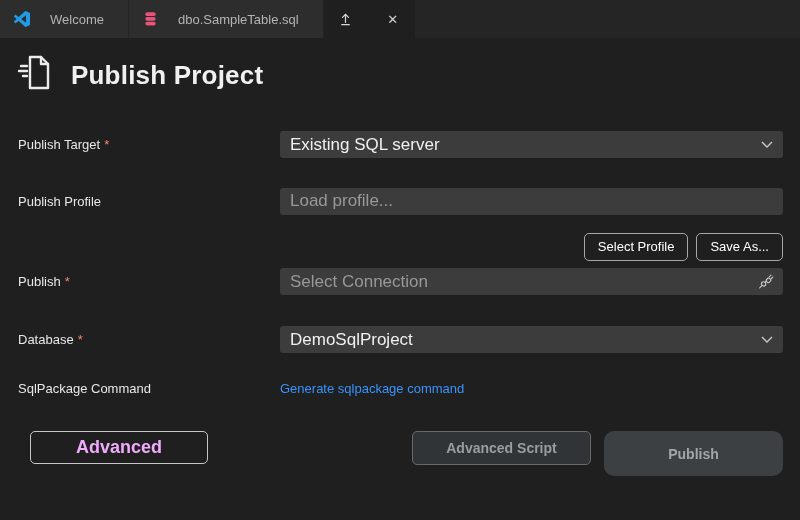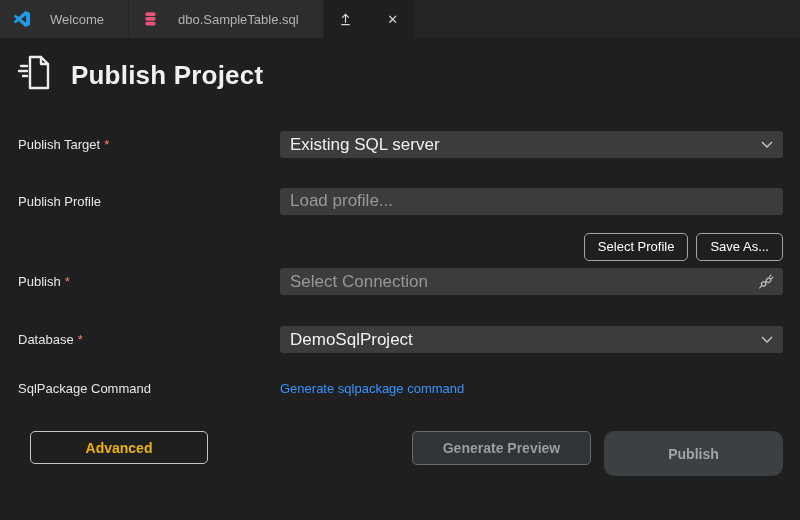--- a/index.html
+++ b/index.html
@@ -63,21 +63,21 @@
     height:28px; padding:0 13px; display:inline-flex; align-items:center; justify-content:center;
     background:transparent; border:1px solid #a6a6a6; border-radius:5px;
     color:#ffffff; font-size:13px; font-family:inherit; cursor:pointer;margin-top:21px;
   }
 
   .link { font-size:13px; color:#3794ff; text-decoration:none; cursor:pointer; }
 
   .btn-advanced {
     position:absolute; left:30px; top:393px; width:178px; height:33px;
     background:transparent; border:1px solid #c6c6c6; border-radius:5px;
-    color:#eab308; font-size:14px; font-weight:600; font-family:inherit; cursor:pointer;
+    color:#f0abfc; font-size:18px; font-weight:600; font-family:inherit; cursor:pointer;
   }
   .btn-genscript {
     position:absolute; left:412px; top:393px; width:179px; height:34px;
     background:#313437; border:1px solid #6a6a6a; border-radius:5px;
     color:#989da1; font-size:14px; font-weight:600; font-family:inherit; cursor:default;
   }
   .btn-publish {
     position:absolute; right:17px; top:393px; width:179px; height:45px;
     background:#3c4043; border:none; border-radius:10px;
     color:#a2a6aa; font-size:14px; font-weight:600; font-family:inherit; cursor:default;
@@ -211,16 +211,16 @@
     <div class="row row-sqlpackage">
       <div class="lbl">
         <span>SqlPackage Command</span>
       </div>
       <div class="fieldarea">
         <a class="link">Generate sqlpackage command</a>
       </div>
     </div>
 
     <button class="btn-advanced">Advanced</button>
-    <button class="btn-genscript">Generate Preview</button>
+    <button class="btn-genscript">Advanced Script</button>
     <button class="btn-publish">Publish</button>
   </div>
 </div>
 
 </body></html>

